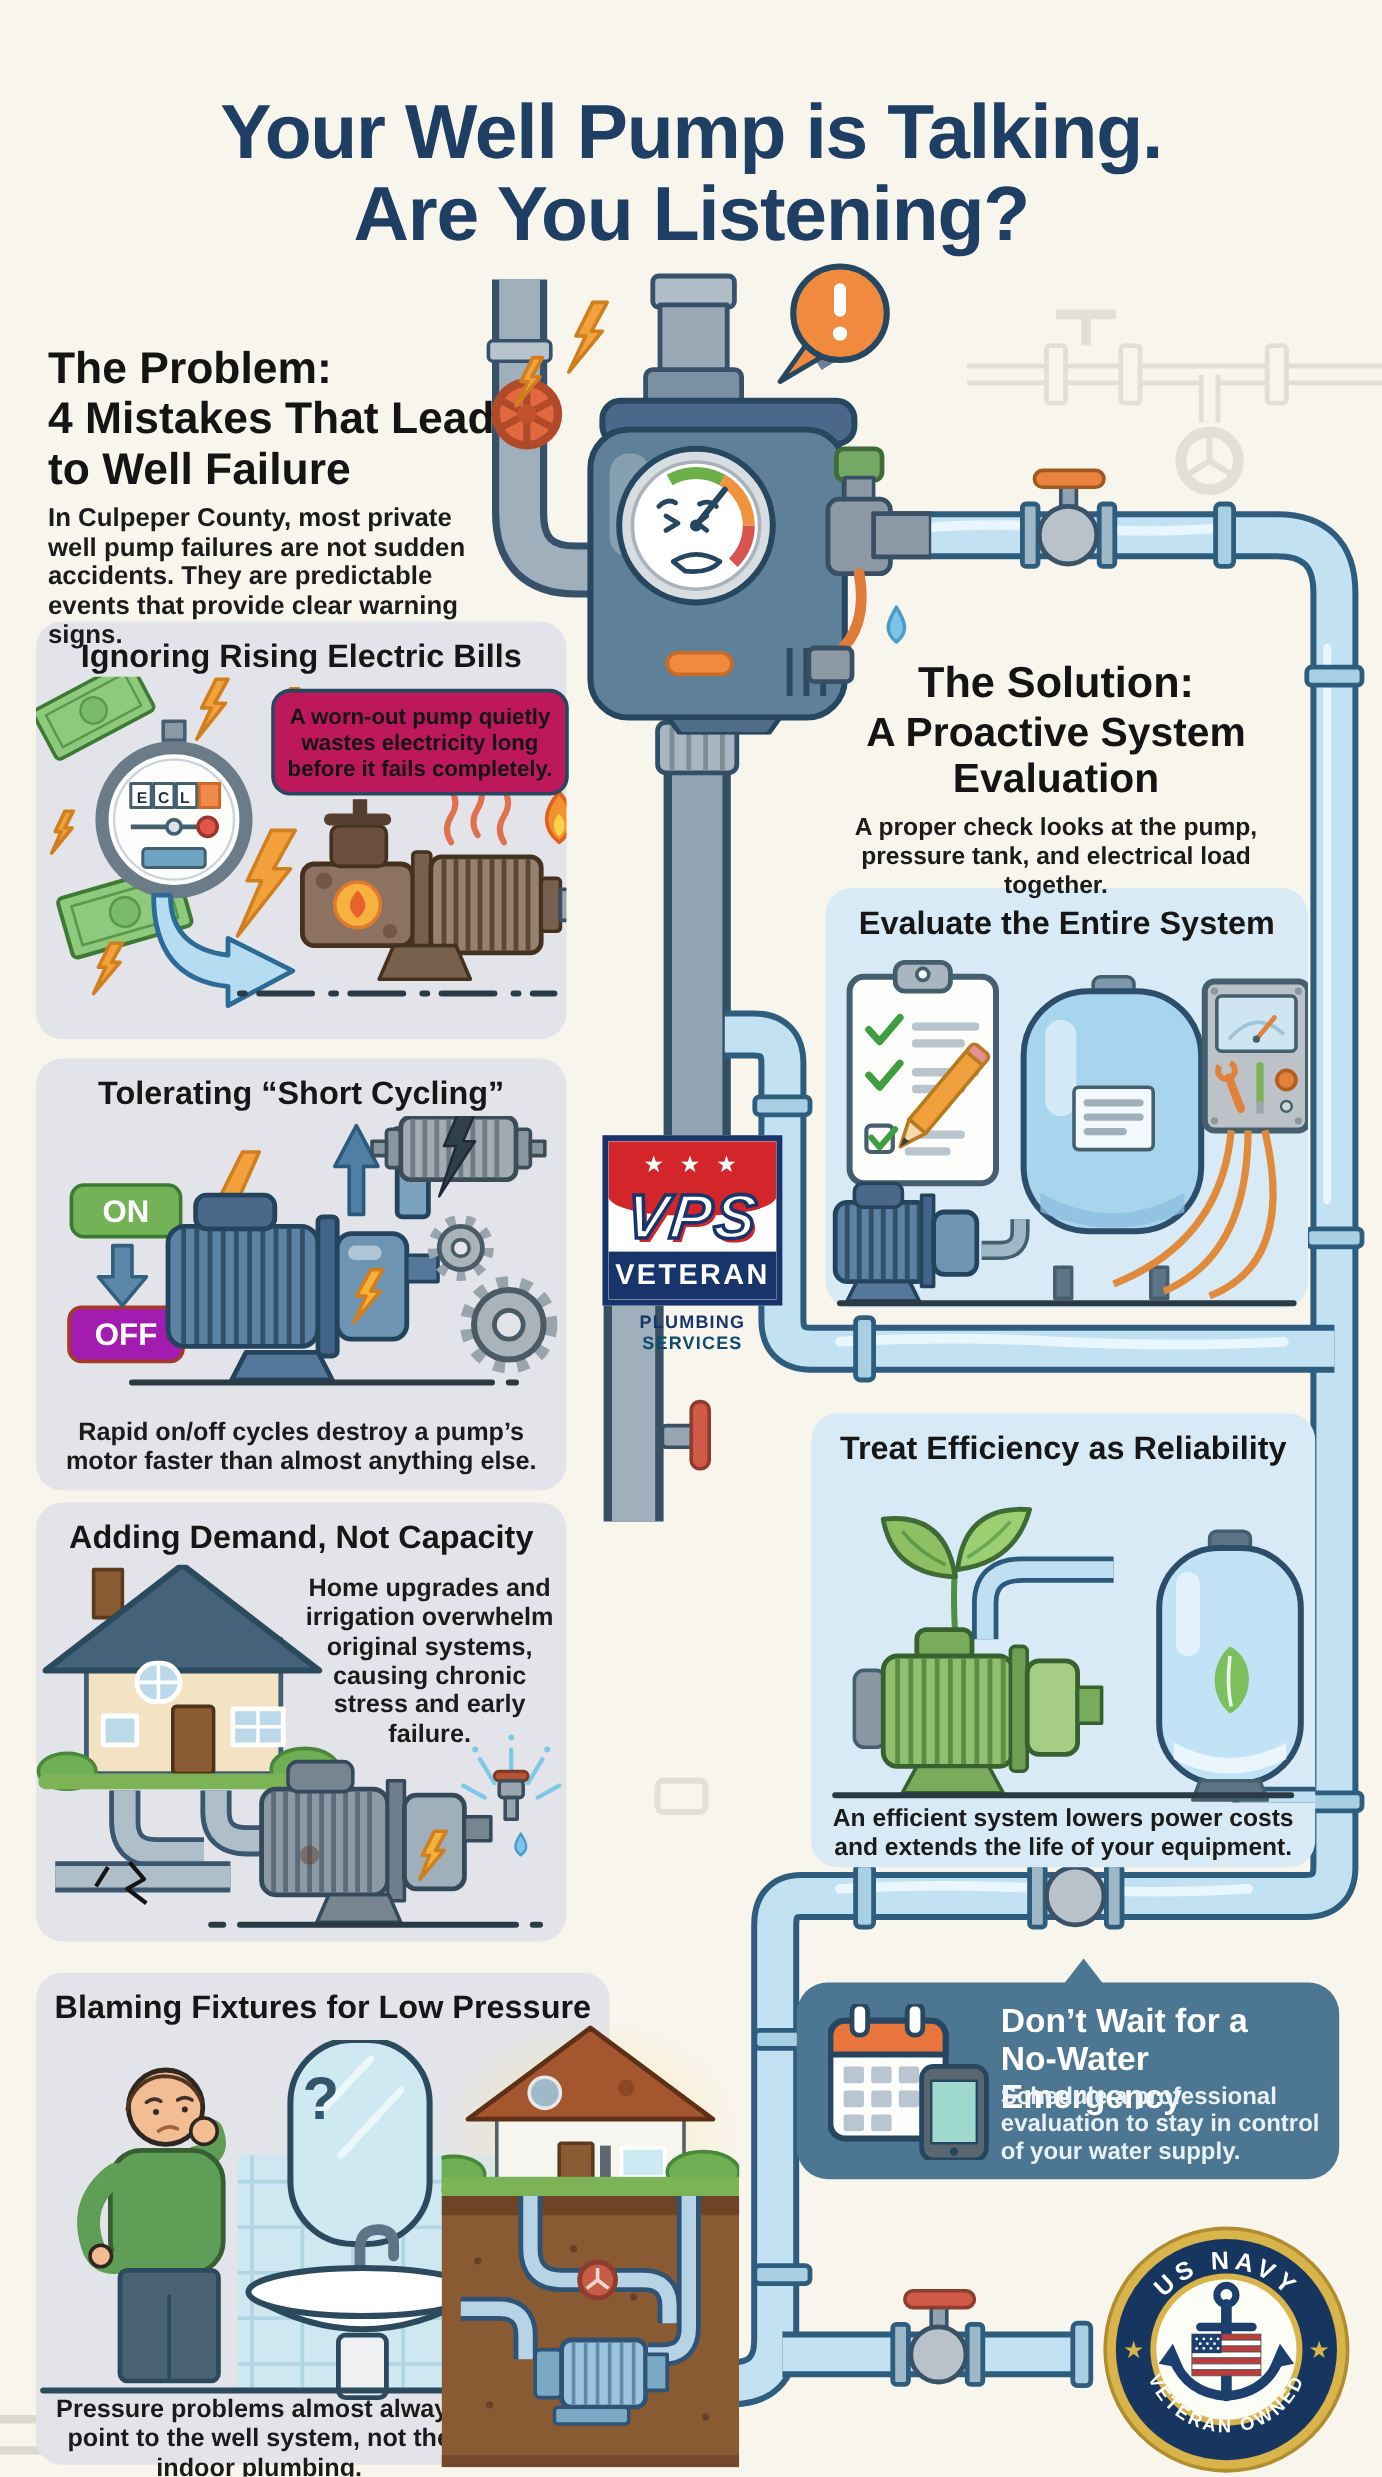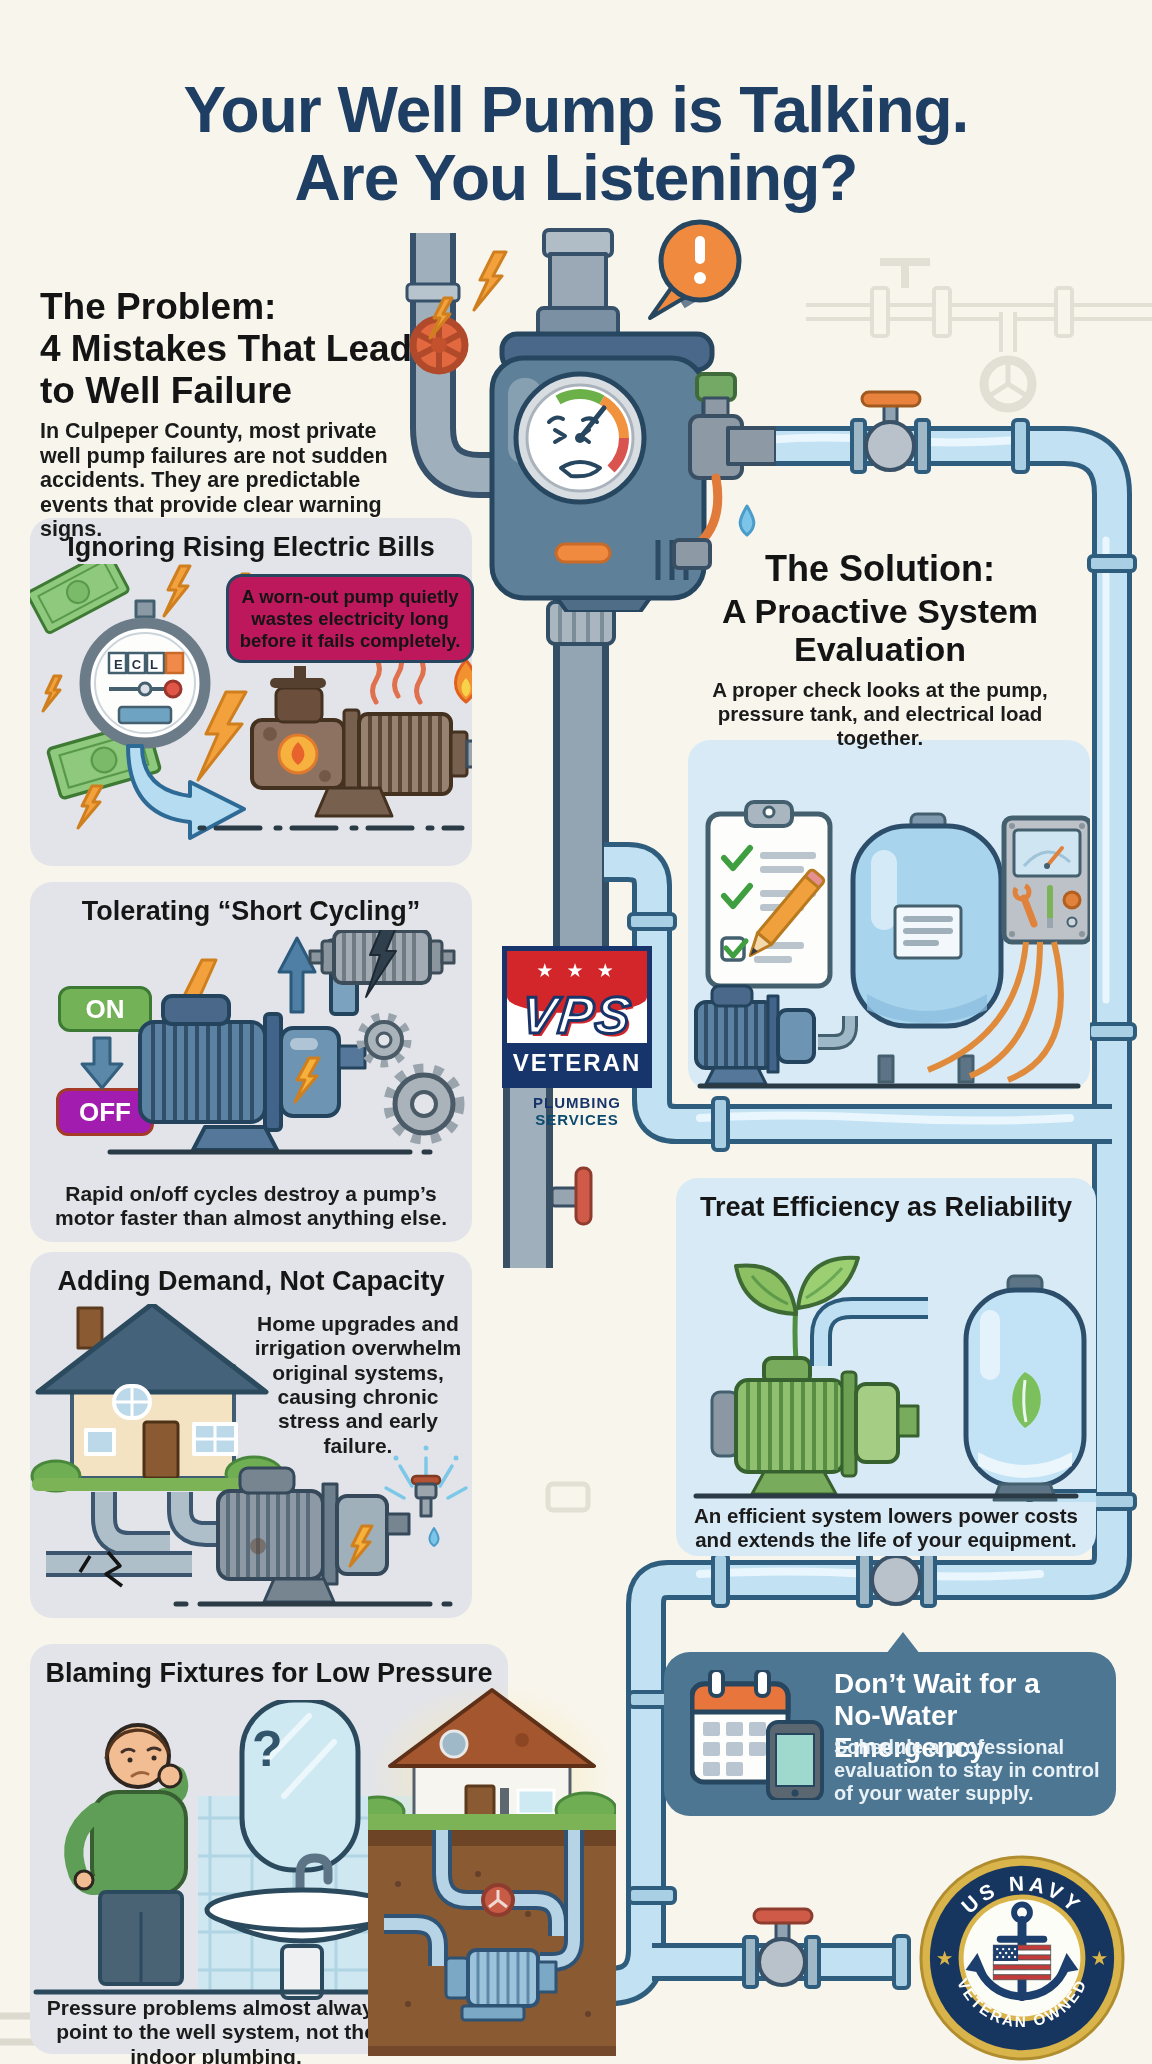--- a/index.html
+++ b/index.html
@@ -294,20 +294,21 @@
         </g>
         <path d="M170,264 H432" stroke="#2b3b46" stroke-width="5" stroke-dasharray="4 12 44 16" stroke-linecap="round"></path>
       </g>
     </svg>
     <div class="bubble">
       <span>A worn-out pump quietly wastes electricity long before it fails completely.</span>
     </div>
   </div>
 
   <div class="abs card blue" style="left:688px;top:740px;width:402px;height:350px;">
+    <div class="card-title">Evaluate the Entire System</div>
     <svg class="abs" style="left:0;top:44px" width="402" height="306" viewBox="0 0 402 306">
       <g fill="none" stroke-linejoin="round">
 
         <g transform="translate(20,16)">
           <rect x="0" y="14" width="122" height="172" rx="12" fill="#fdfdfb" stroke="#44606f" stroke-width="5"></rect>
           <rect x="38" y="2" width="46" height="24" rx="8" fill="#aab6bf" stroke="#44606f" stroke-width="4"></rect>
           <circle cx="61" cy="12" r="5" fill="#fdfdfb" stroke="#44606f" stroke-width="3"></circle>
           <path d="M16,58 l9,10 l17,-20 M16,96 l9,10 l17,-20" stroke="#3f9e3f" stroke-width="6" stroke-linecap="round"></path>
           <rect x="14" y="138" width="22" height="22" rx="4" fill="#fff" stroke="#44606f" stroke-width="3.5"></rect>
           <path d="M18,148 l7,8 l13,-15" stroke="#3f9e3f" stroke-width="5" stroke-linecap="round"></path>

